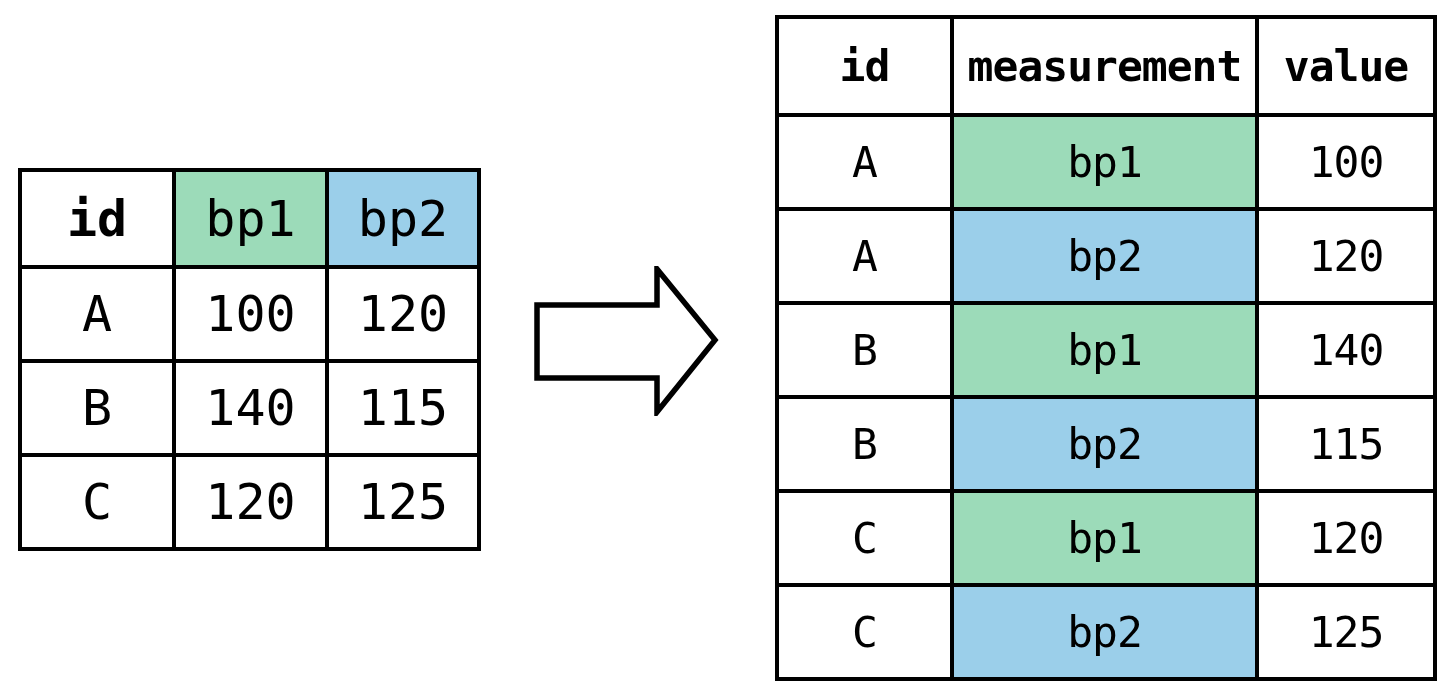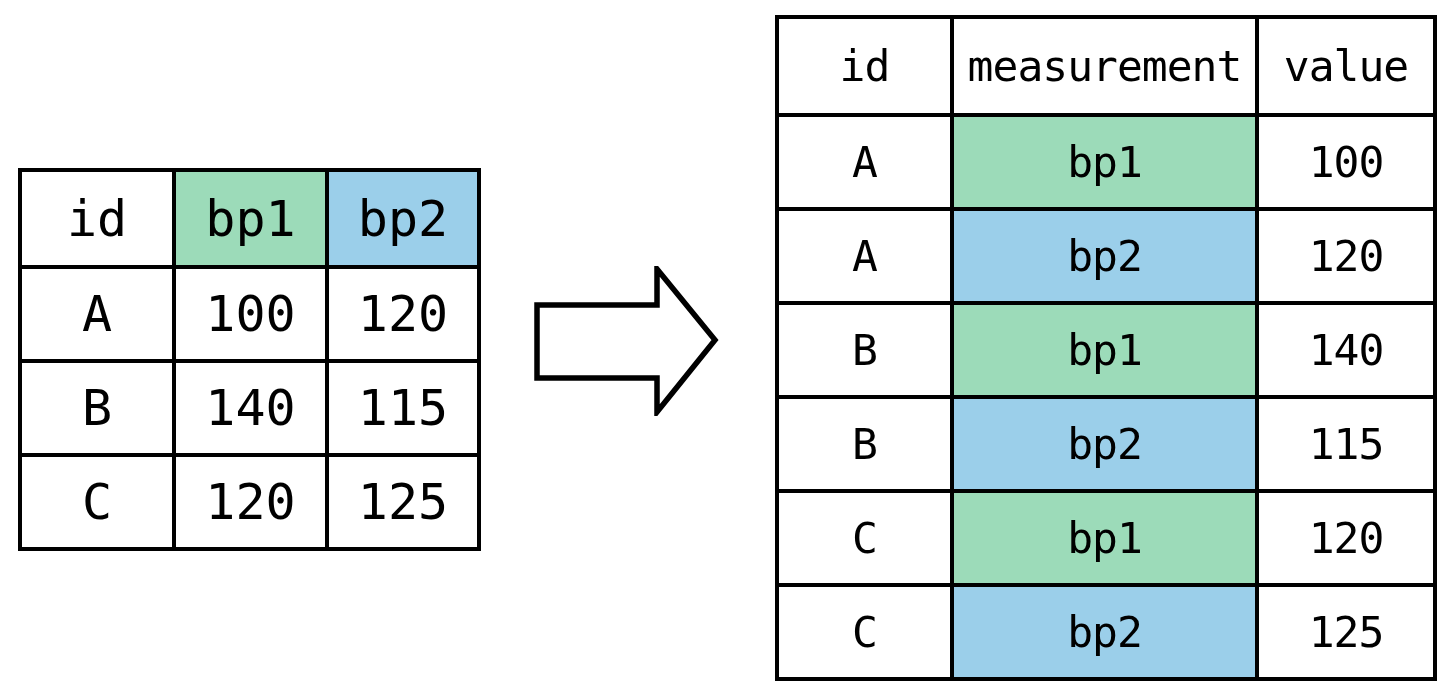--- a/index.html
+++ b/index.html
@@ -32,21 +32,21 @@
   }
   .data-table th, .data-table td {
     border: 4px solid var(--c-border);
     text-align: center;
     vertical-align: middle;
     padding: 0;
     overflow: hidden;
     white-space: nowrap;
   }
   .data-table th.regular { font-weight: 400; }
-  .data-table th.bold    { font-weight: 400; }
+  .data-table th.bold    { font-weight: 700; }
   .data-table td         { font-weight: 400; }
 
   
   .left-table { left: 18px; top: 168px; width: 459px; height: 379px; font-size: 50px; }
   .left-table col:nth-child(1) { width: 154px; }
   .left-table col:nth-child(2) { width: 153px; }
   .left-table col:nth-child(3) { width: 152px; }
   .left-table thead tr { height: 97px; }
   .left-table tbody tr { height: 94px; }
 

